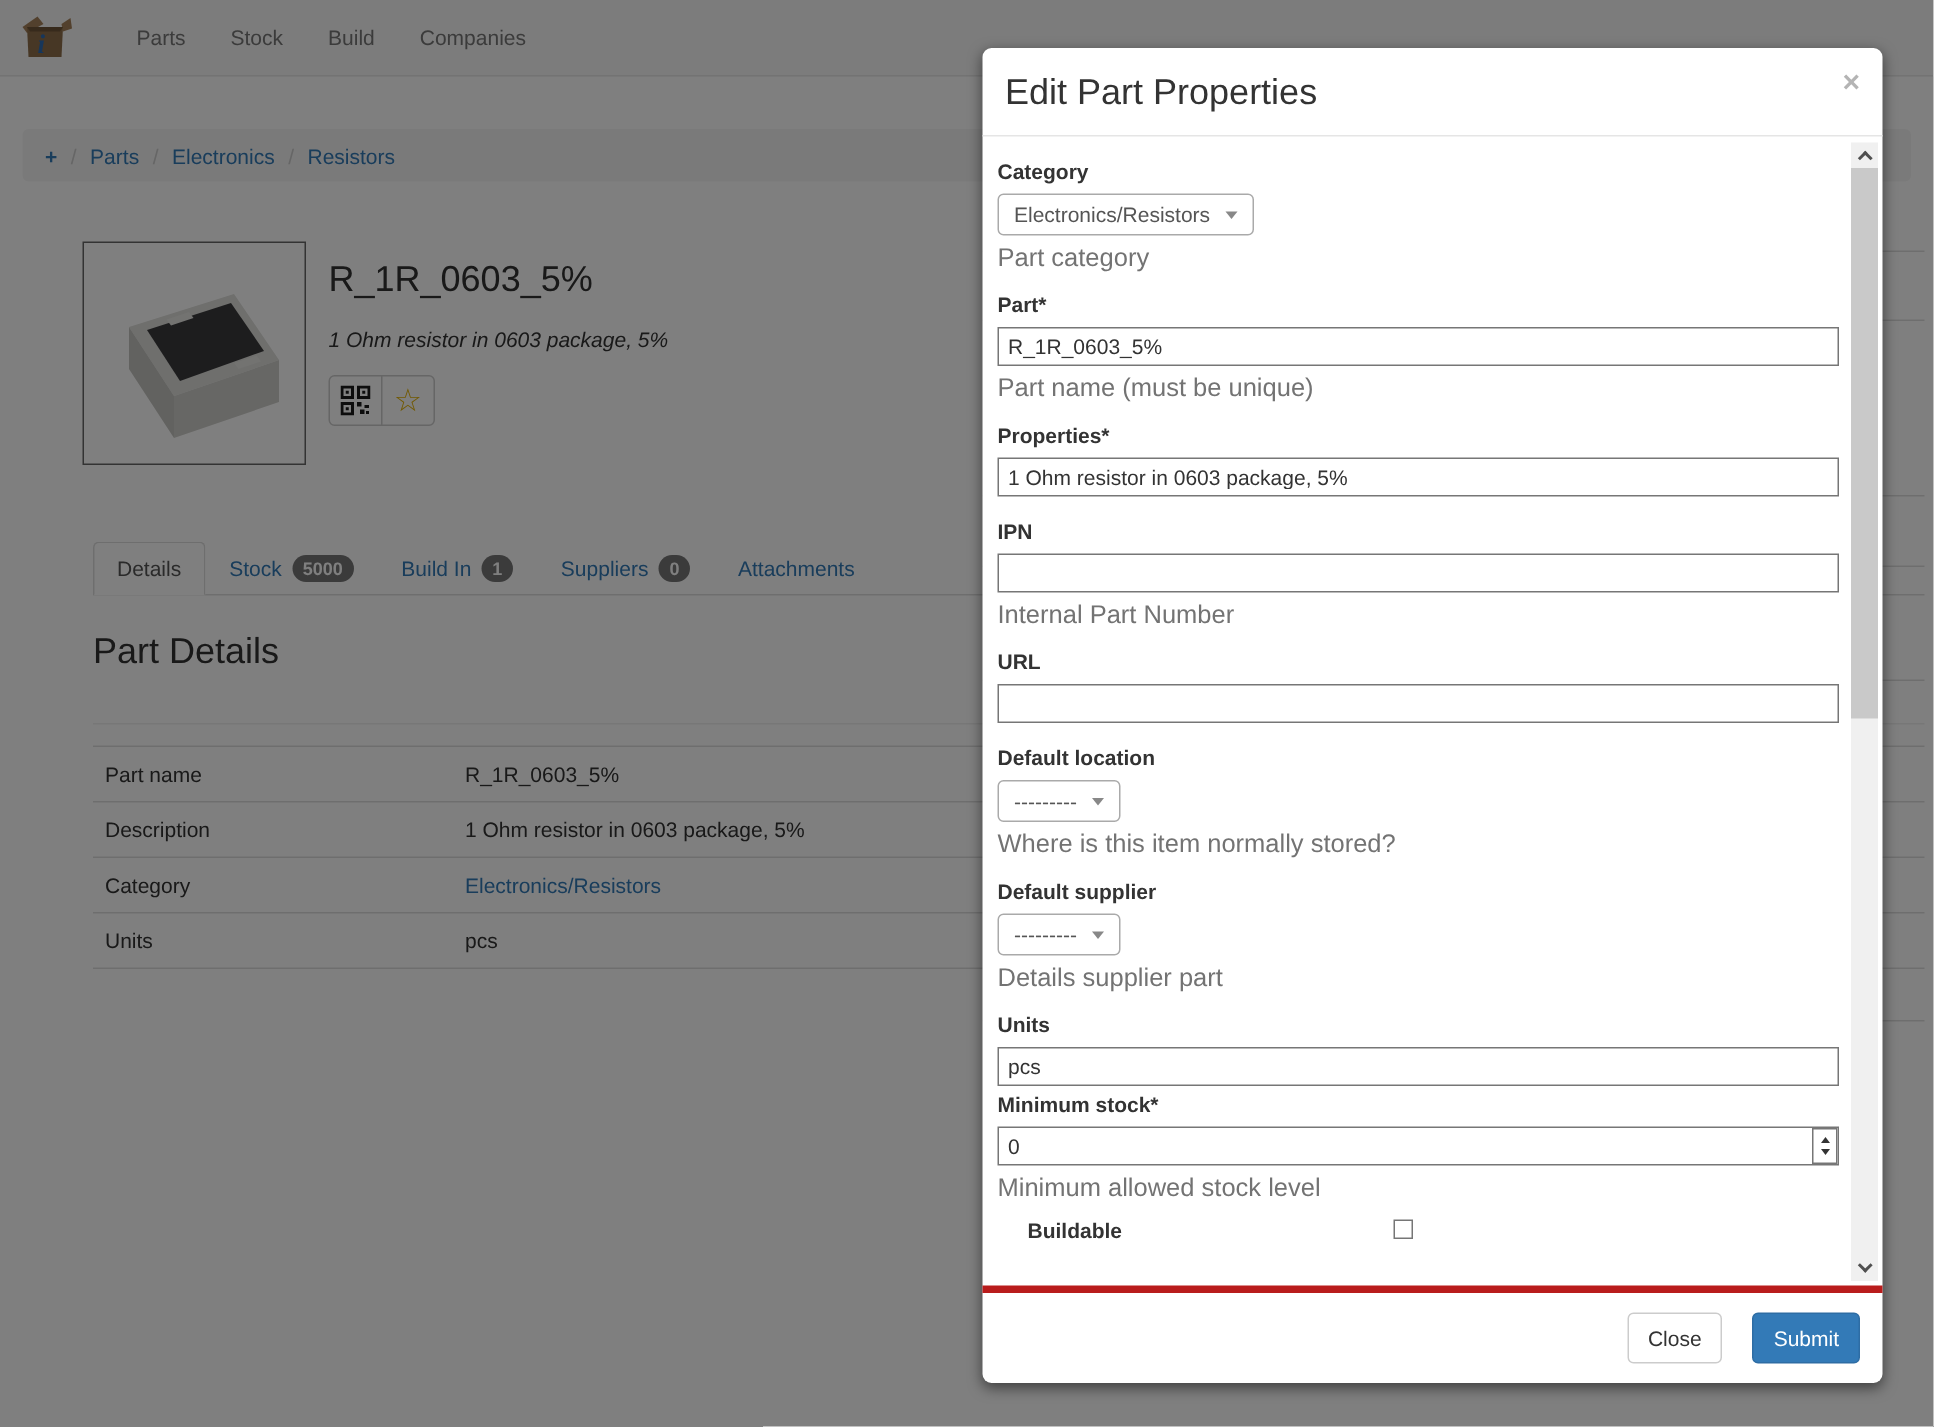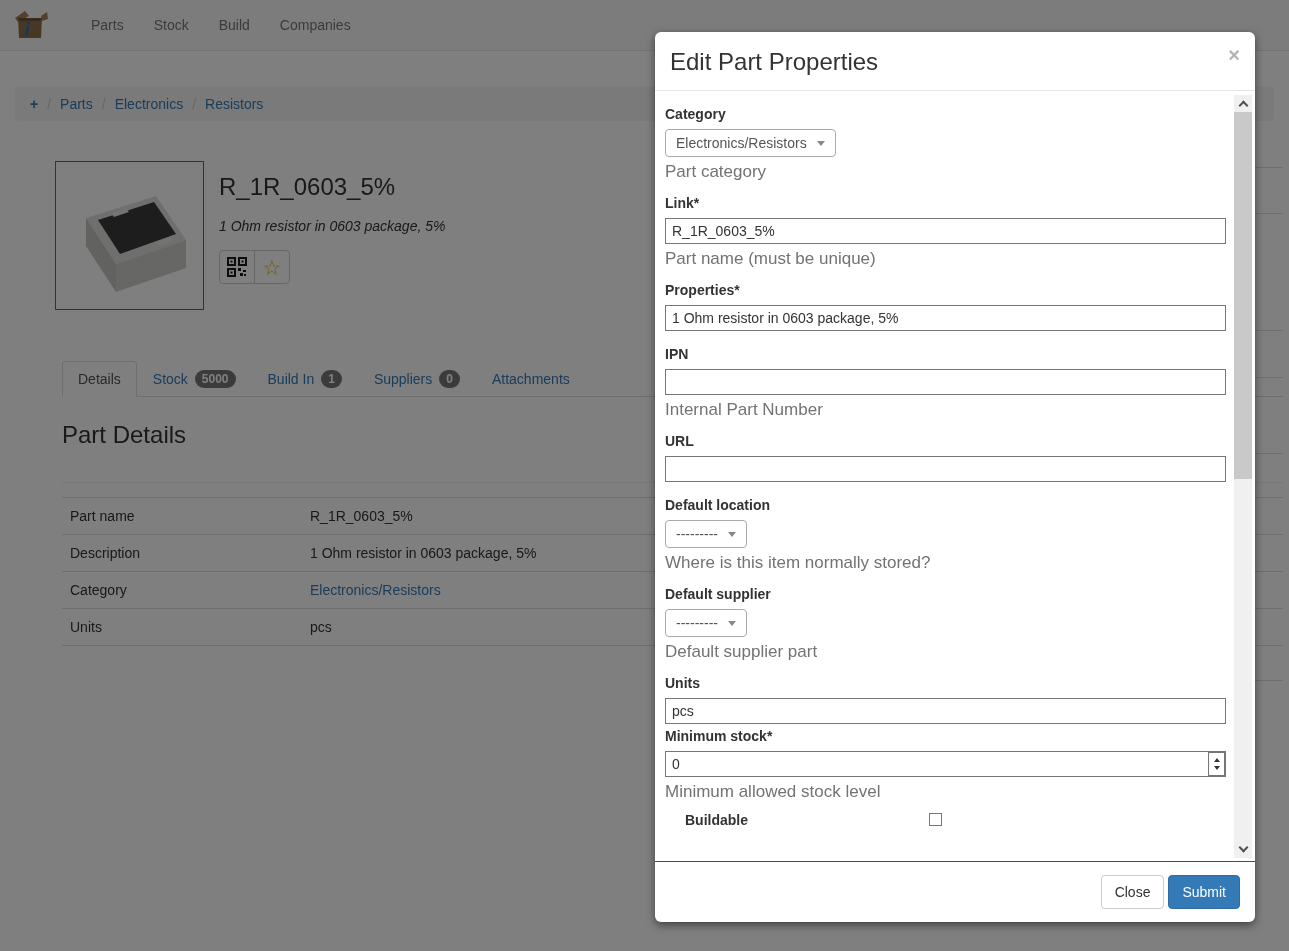--- a/index.html
+++ b/index.html
@@ -51,21 +51,21 @@
 
   
   .backdrop { position:absolute; inset:0; background:rgba(0,0,0,0.5); z-index:10; }
   .modal { position:absolute; left:655px; top:32px; width:600px; height:890px; background:#fff;
            border-radius:6px; box-shadow:0 3px 9px rgba(0,0,0,0.5); z-index:20; display:flex; flex-direction:column; }
   .modal-header { padding:15px 15px 13px; border-bottom:1px solid #e5e5e5; position:relative; }
   .modal-title { font-size:24px; color:#333; font-weight:normal; line-height:30px; }
   .modal-close { position:absolute; top:13px; right:15px; font-size:20px; font-weight:bold; color:#b4b4b4;
                  line-height:1; cursor:pointer; }
   .modal-body { position:relative; flex:1; overflow:hidden; padding:15px 29px 0 10px; }
-  .modal-footer { border-top:1px solid #b91c1c; padding:13px 15px; display:flex; justify-content:flex-end; gap:4px; }
+  .modal-footer { border-top:5px solid #b91c1c; padding:13px 15px; display:flex; justify-content:flex-end; gap:20px; }
 
   .form-group { margin-bottom:15px; }
   .form-label { font-size:14px; font-weight:bold; color:#333; margin-bottom:7px; line-height:16px; }
   .form-help { font-size:17px; color:#737373; margin-top:7px; line-height:16px; }
   .text-input { display:block; width:100%; height:26px; border:1px solid #767676; padding:2px 6px;
                 font-size:14px; font-family:inherit; color:#333; background:#fff; border-radius:0; }
   .select-box { display:inline-flex; align-items:center; height:28px; border:1px solid #aaa; border-radius:4px;
                 padding:0 10px; font-size:14px; color:#555; background:#fff; cursor:pointer; }
   .select-arrow { margin-left:10px; width:0; height:0; border-left:4px solid transparent;
                   border-right:4px solid transparent; border-top:5px solid #888; }
@@ -231,21 +231,21 @@
       <div class="form-group">
         <div class="form-label">Category</div>
         <div class="select-box">
           <span>Electronics/Resistors</span>
           <span class="select-arrow"></span>
         </div>
         <div class="form-help">Part category</div>
       </div>
 
       <div class="form-group">
-        <div class="form-label">Link*</div>
+        <div class="form-label">Part*</div>
         <input class="text-input" value="R_1R_0603_5%" style="">
         <div class="form-help">Part name (must be unique)</div>
       </div>
 
       <div class="form-group">
         <div class="form-label">Properties*</div>
         <input class="text-input" value="1 Ohm resistor in 0603 package, 5%" style="">
       </div>
 
       <div class="form-group">
@@ -267,21 +267,21 @@
         </div>
         <div class="form-help">Where is this item normally stored?</div>
       </div>
 
       <div class="form-group">
         <div class="form-label">Default supplier</div>
         <div class="select-box">
           <span>---------</span>
           <span class="select-arrow"></span>
         </div>
-        <div class="form-help">Default supplier part</div>
+        <div class="form-help">Details supplier part</div>
       </div>
 
       <div class="form-group" style="margin-bottom:0">
         <div class="form-label">Units</div>
         <input class="text-input" value="pcs" style="">
       </div>
 
       <div class="form-group" style="margin-bottom:0;margin-top:4px">
         <div class="form-label">Minimum stock*</div>
         <div class="num-wrap">

